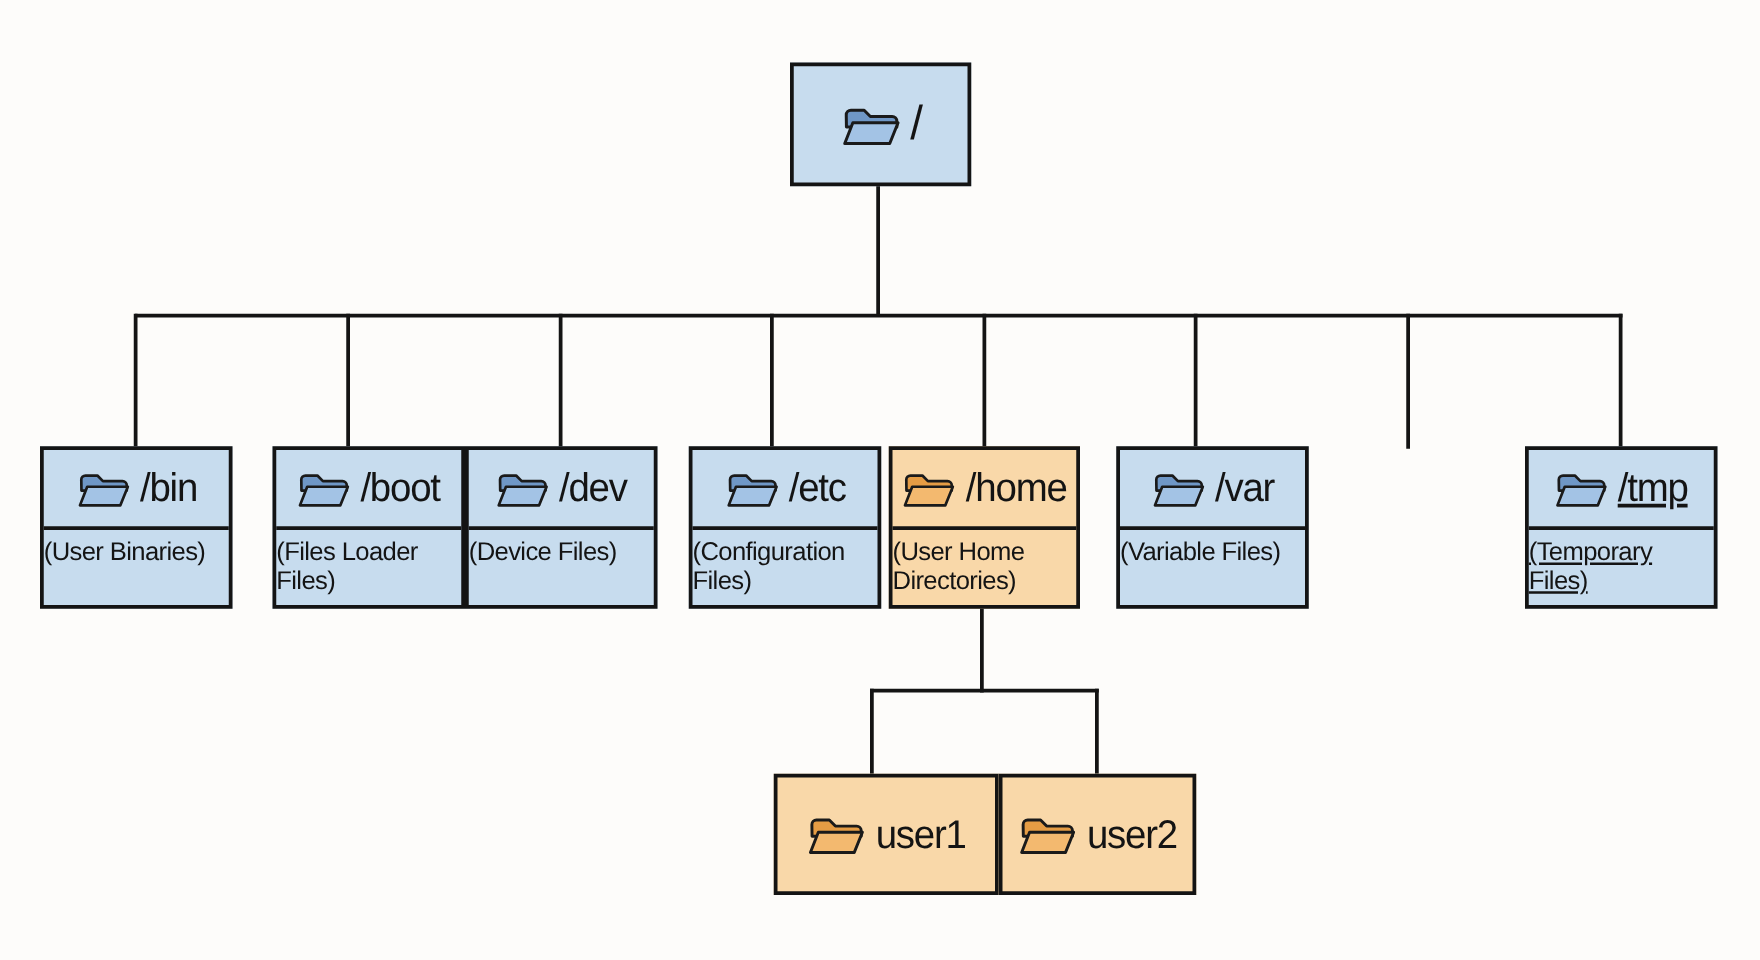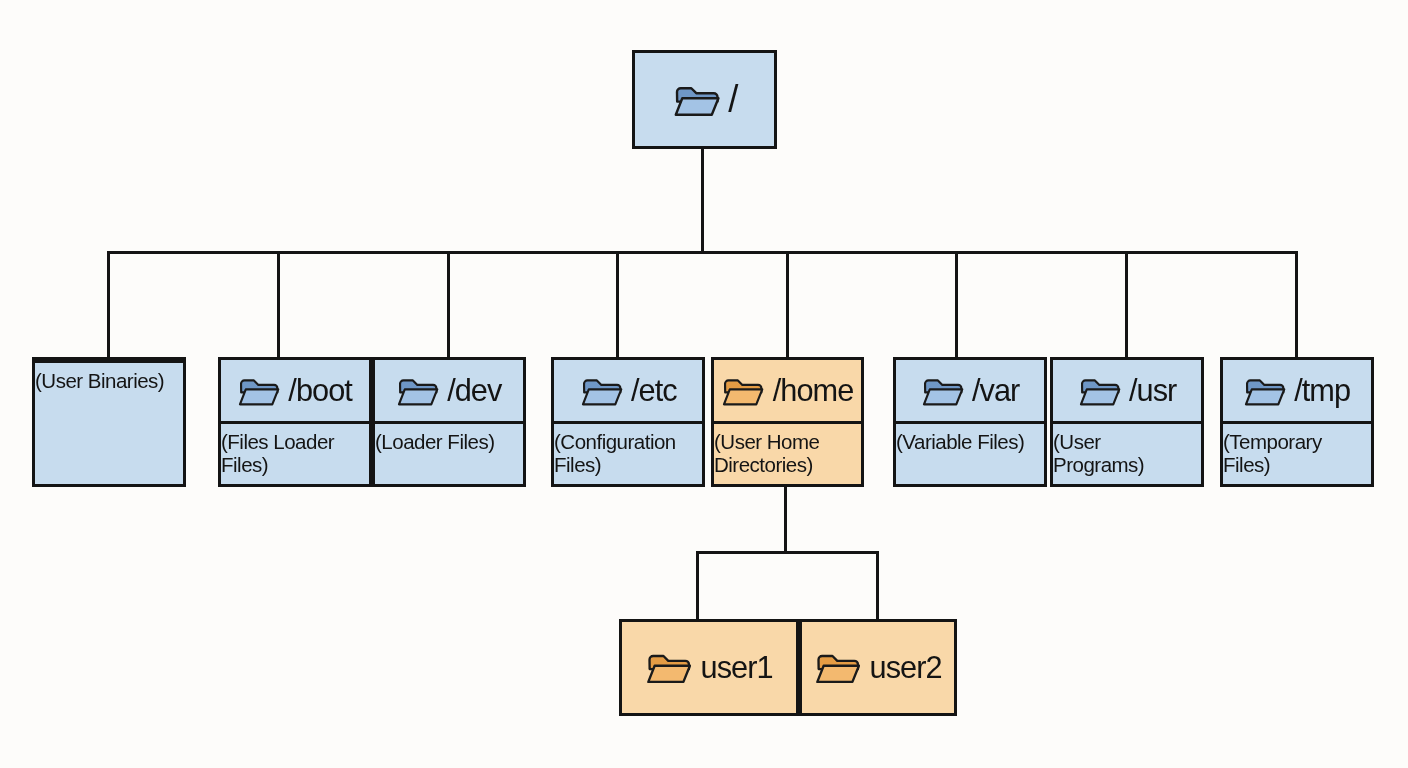--- a/index.html
+++ b/index.html
@@ -105,20 +105,27 @@
     <div class="node-top">
       <svg class="folder" viewBox="0 0 64 50">
         <path d="M7 15 c0-2.6 2.1-4.7 4.7-4.7 h13.2 l6.2 6.2 h21.8 c2.6 0 4.7 2.1 4.7 4.7 v5.8 h-50.4 z" fill="var(--folder-blue-back)" stroke="#1a1a1a" stroke-width="3" stroke-linejoin="round"></path>
         <path d="M5.5 43.5 L13.6 22.8 h45.2 L50.5 43.5 z" fill="var(--folder-blue-front)" stroke="#1a1a1a" stroke-width="3" stroke-linejoin="round"></path>
       </svg>
       <span class="node-label root-label">/</span>
     </div>
   </div>
 
   <div class="node" style="left:32px;top:357px;width:154px;height:130px;">
+    <div class="node-top">
+      <svg class="folder" viewBox="0 0 64 50">
+        <path d="M7 15 c0-2.6 2.1-4.7 4.7-4.7 h13.2 l6.2 6.2 h21.8 c2.6 0 4.7 2.1 4.7 4.7 v5.8 h-50.4 z" fill="var(--folder-blue-back)" stroke="#1a1a1a" stroke-width="3" stroke-linejoin="round"></path>
+        <path d="M5.5 43.5 L13.6 22.8 h45.2 L50.5 43.5 z" fill="var(--folder-blue-front)" stroke="#1a1a1a" stroke-width="3" stroke-linejoin="round"></path>
+      </svg>
+      <span class="node-label">/bin</span>
+    </div>
     <div class="node-desc">(User Binaries)</div>
   </div>
 
   <div class="node" style="left:202px;top:357px;width:154px;height:130px;margin-left:16px;">
     <div class="node-top">
       <svg class="folder" viewBox="0 0 64 50">
         <path d="M7 15 c0-2.6 2.1-4.7 4.7-4.7 h13.2 l6.2 6.2 h21.8 c2.6 0 4.7 2.1 4.7 4.7 v5.8 h-50.4 z" fill="var(--folder-blue-back)" stroke="#1a1a1a" stroke-width="3" stroke-linejoin="round"></path>
         <path d="M5.5 43.5 L13.6 22.8 h45.2 L50.5 43.5 z" fill="var(--folder-blue-front)" stroke="#1a1a1a" stroke-width="3" stroke-linejoin="round"></path>
       </svg>
       <span class="node-label">/boot</span>
@@ -128,21 +135,21 @@
   </div>
 
   <div class="node" style="left:372px;top:357px;width:154px;height:130px;">
     <div class="node-top">
       <svg class="folder" viewBox="0 0 64 50">
         <path d="M7 15 c0-2.6 2.1-4.7 4.7-4.7 h13.2 l6.2 6.2 h21.8 c2.6 0 4.7 2.1 4.7 4.7 v5.8 h-50.4 z" fill="var(--folder-blue-back)" stroke="#1a1a1a" stroke-width="3" stroke-linejoin="round"></path>
         <path d="M5.5 43.5 L13.6 22.8 h45.2 L50.5 43.5 z" fill="var(--folder-blue-front)" stroke="#1a1a1a" stroke-width="3" stroke-linejoin="round"></path>
       </svg>
       <span class="node-label">/dev</span>
     </div>
-    <div class="node-desc">(Loader Files)</div>
+    <div class="node-desc">(Device Files)</div>
   </div>
 
   <div class="node" style="left:541px;top:357px;width:154px;height:130px;margin-left:10px;">
     <div class="node-top">
       <svg class="folder" viewBox="0 0 64 50">
         <path d="M7 15 c0-2.6 2.1-4.7 4.7-4.7 h13.2 l6.2 6.2 h21.8 c2.6 0 4.7 2.1 4.7 4.7 v5.8 h-50.4 z" fill="var(--folder-blue-back)" stroke="#1a1a1a" stroke-width="3" stroke-linejoin="round"></path>
         <path d="M5.5 43.5 L13.6 22.8 h45.2 L50.5 43.5 z" fill="var(--folder-blue-front)" stroke="#1a1a1a" stroke-width="3" stroke-linejoin="round"></path>
       </svg>
       <span class="node-label">/etc</span>
     </div>
@@ -166,33 +173,22 @@
     <div class="node-top">
       <svg class="folder" viewBox="0 0 64 50">
         <path d="M7 15 c0-2.6 2.1-4.7 4.7-4.7 h13.2 l6.2 6.2 h21.8 c2.6 0 4.7 2.1 4.7 4.7 v5.8 h-50.4 z" fill="var(--folder-blue-back)" stroke="#1a1a1a" stroke-width="3" stroke-linejoin="round"></path>
         <path d="M5.5 43.5 L13.6 22.8 h45.2 L50.5 43.5 z" fill="var(--folder-blue-front)" stroke="#1a1a1a" stroke-width="3" stroke-linejoin="round"></path>
       </svg>
       <span class="node-label">/var</span>
     </div>
     <div class="node-desc">(Variable Files)</div>
   </div>
 
-  <div class="node" style="left:1050px;top:357px;width:154px;height:130px;">
-    <div class="node-top">
-      <svg class="folder" viewBox="0 0 64 50">
-        <path d="M7 15 c0-2.6 2.1-4.7 4.7-4.7 h13.2 l6.2 6.2 h21.8 c2.6 0 4.7 2.1 4.7 4.7 v5.8 h-50.4 z" fill="var(--folder-blue-back)" stroke="#1a1a1a" stroke-width="3" stroke-linejoin="round"></path>
-        <path d="M5.5 43.5 L13.6 22.8 h45.2 L50.5 43.5 z" fill="var(--folder-blue-front)" stroke="#1a1a1a" stroke-width="3" stroke-linejoin="round"></path>
-      </svg>
-      <span class="node-label">/usr</span>
-    </div>
-    <div class="node-desc">(User
-Programs)</div>
-  </div>
-
-  <div class="node" style="left:1220px;top:357px;width:154px;height:130px;">
+
+  <div class="node" style="left:1220px;top:357px;width:154px;height:130px;text-decoration:underline;">
     <div class="node-top">
       <svg class="folder" viewBox="0 0 64 50">
         <path d="M7 15 c0-2.6 2.1-4.7 4.7-4.7 h13.2 l6.2 6.2 h21.8 c2.6 0 4.7 2.1 4.7 4.7 v5.8 h-50.4 z" fill="var(--folder-blue-back)" stroke="#1a1a1a" stroke-width="3" stroke-linejoin="round"></path>
         <path d="M5.5 43.5 L13.6 22.8 h45.2 L50.5 43.5 z" fill="var(--folder-blue-front)" stroke="#1a1a1a" stroke-width="3" stroke-linejoin="round"></path>
       </svg>
       <span class="node-label">/tmp</span>
     </div>
     <div class="node-desc">(Temporary
 Files)</div>
   </div>

